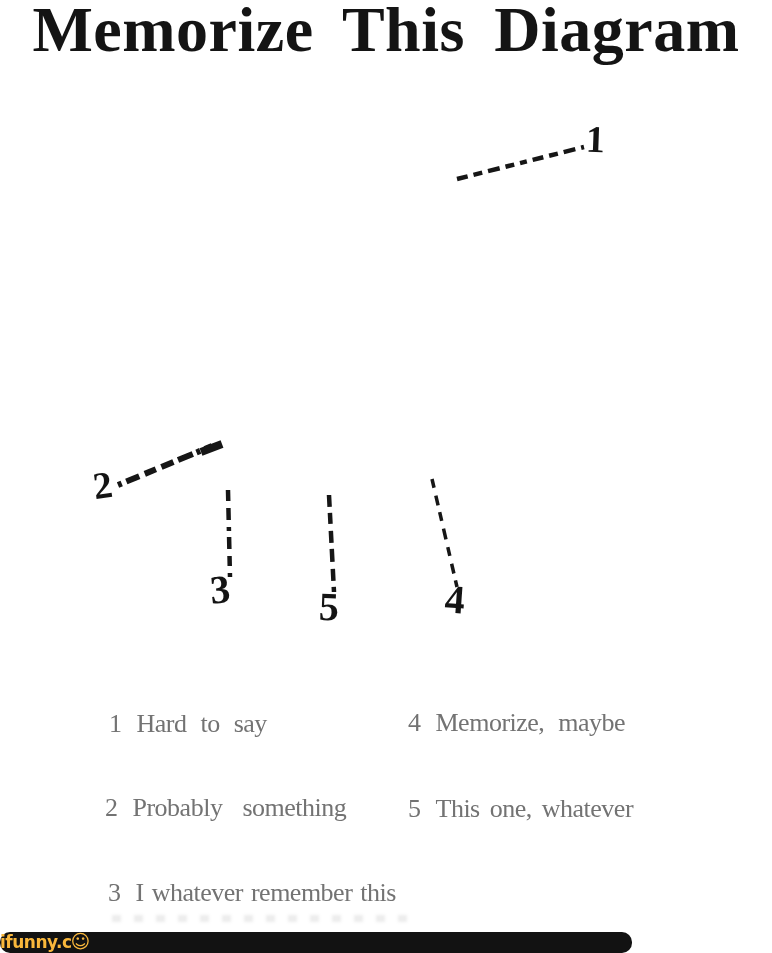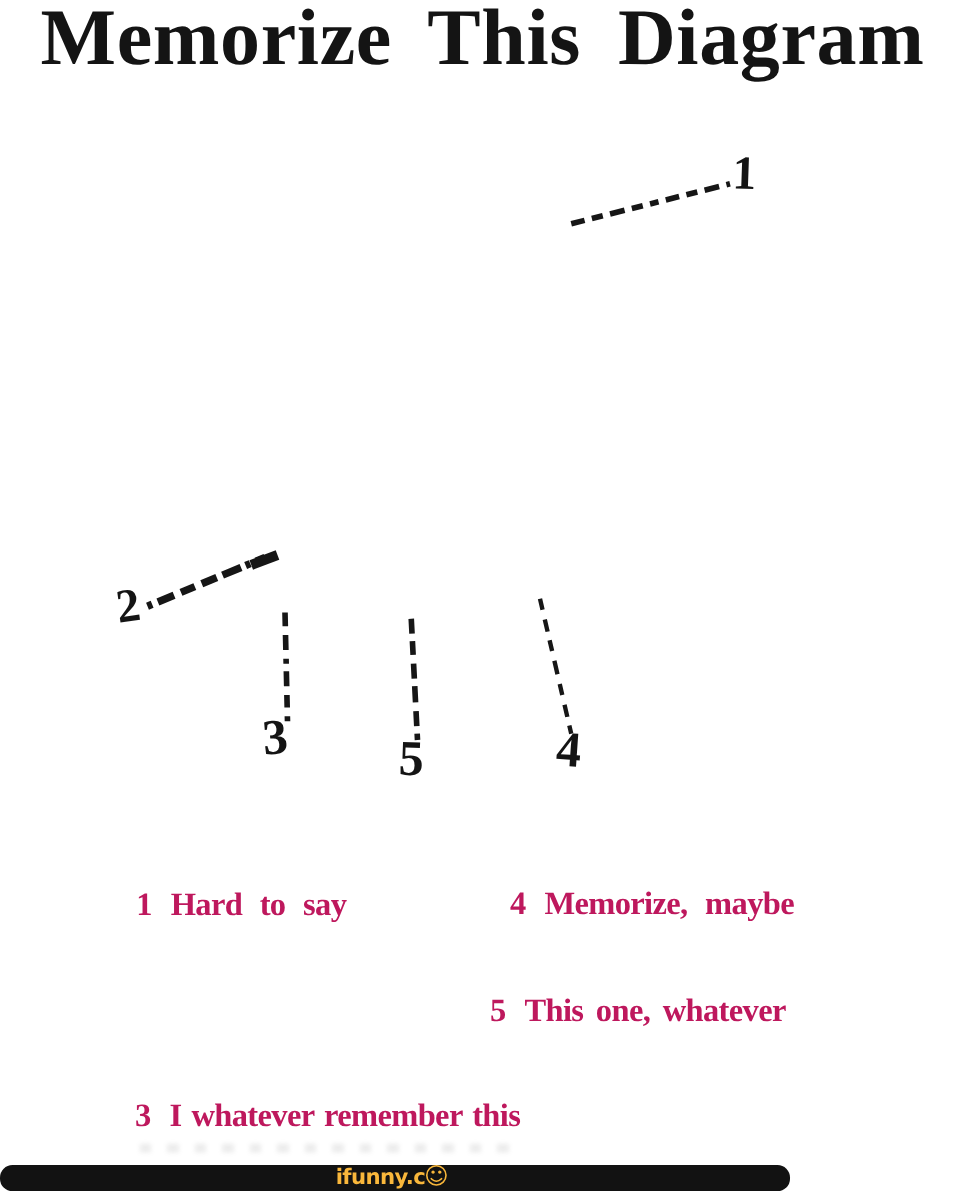--- a/index.html
+++ b/index.html
@@ -53,29 +53,28 @@
   .pnum-3 { left: 210px; top: 570px; font-size: 40px; transform: rotate(-5deg); }
   .pnum-4 { left: 445px; top: 580px; font-size: 40px; transform: rotate(4deg); }
   .pnum-5 { left: 319px; top: 587px; font-size: 40px; transform: rotate(2deg); }
 
   
   .legend-item {
     position: absolute;
     font-size: 26px;
     line-height: 1.1;
     letter-spacing: -0.5px;
-    color: #be185d;
+    color: #737373;
     white-space: nowrap;
-    font-weight: bold;
   }
   .legend-item .num { display: inline-block; margin-right: 15px; }
   .li-1 { left: 109px; top: 710px; word-spacing: 8px; }
   .li-4 { left: 408px; top: 709px; word-spacing: 8px; }
   .li-2 { left: 105px; top: 794px; word-spacing: 14px; }
-  .li-5 { left: 392px; top: 795px; word-spacing: 4px; }
+  .li-5 { left: 408px; top: 795px; word-spacing: 4px; }
   .li-3 { left: 108px; top: 879px; word-spacing: 2px; }
 
   
   .scan-artifact {
     position: absolute;
     left: 112px;
     top: 915px;
     width: 300px;
     height: 7px;
     background: repeating-linear-gradient(90deg,
@@ -87,21 +86,21 @@
   
   .watermark-bar {
     position: absolute;
     left: 0;
     bottom: 0;
     width: 632px;
     height: 21px;
     background: #121212;
     display: flex;
     align-items: center;
-    justify-content: center;
+    justify-content: flex-start;
     padding-right: 5px;
     box-sizing: border-box;
     border-radius: 10px;
   }
   .brand {
     font-family: "DejaVu Sans", sans-serif;
     font-weight: bold;
     font-size: 17px;
     line-height: 1;
     color: #F9B73B;
@@ -141,20 +140,23 @@
   <div class="pnum pnum-3">3</div>
   <div class="pnum pnum-4">4</div>
   <div class="pnum pnum-5">5</div>
 
   <div class="legend-item li-1">
     <span class="num">1</span><span>Hard to say</span>
   </div>
   <div class="legend-item li-4">
     <span class="num">4</span><span>Memorize, maybe</span>
   </div>
+  <div class="legend-item li-2">
+    <span class="num">2</span><span>Probably something</span>
+  </div>
   <div class="legend-item li-5">
     <span class="num">5</span><span>This one, whatever</span>
   </div>
   <div class="legend-item li-3">
     <span class="num">3</span><span>I whatever remember this</span>
   </div>
 
   <div class="scan-artifact"></div>
 
   <div class="watermark-bar">

